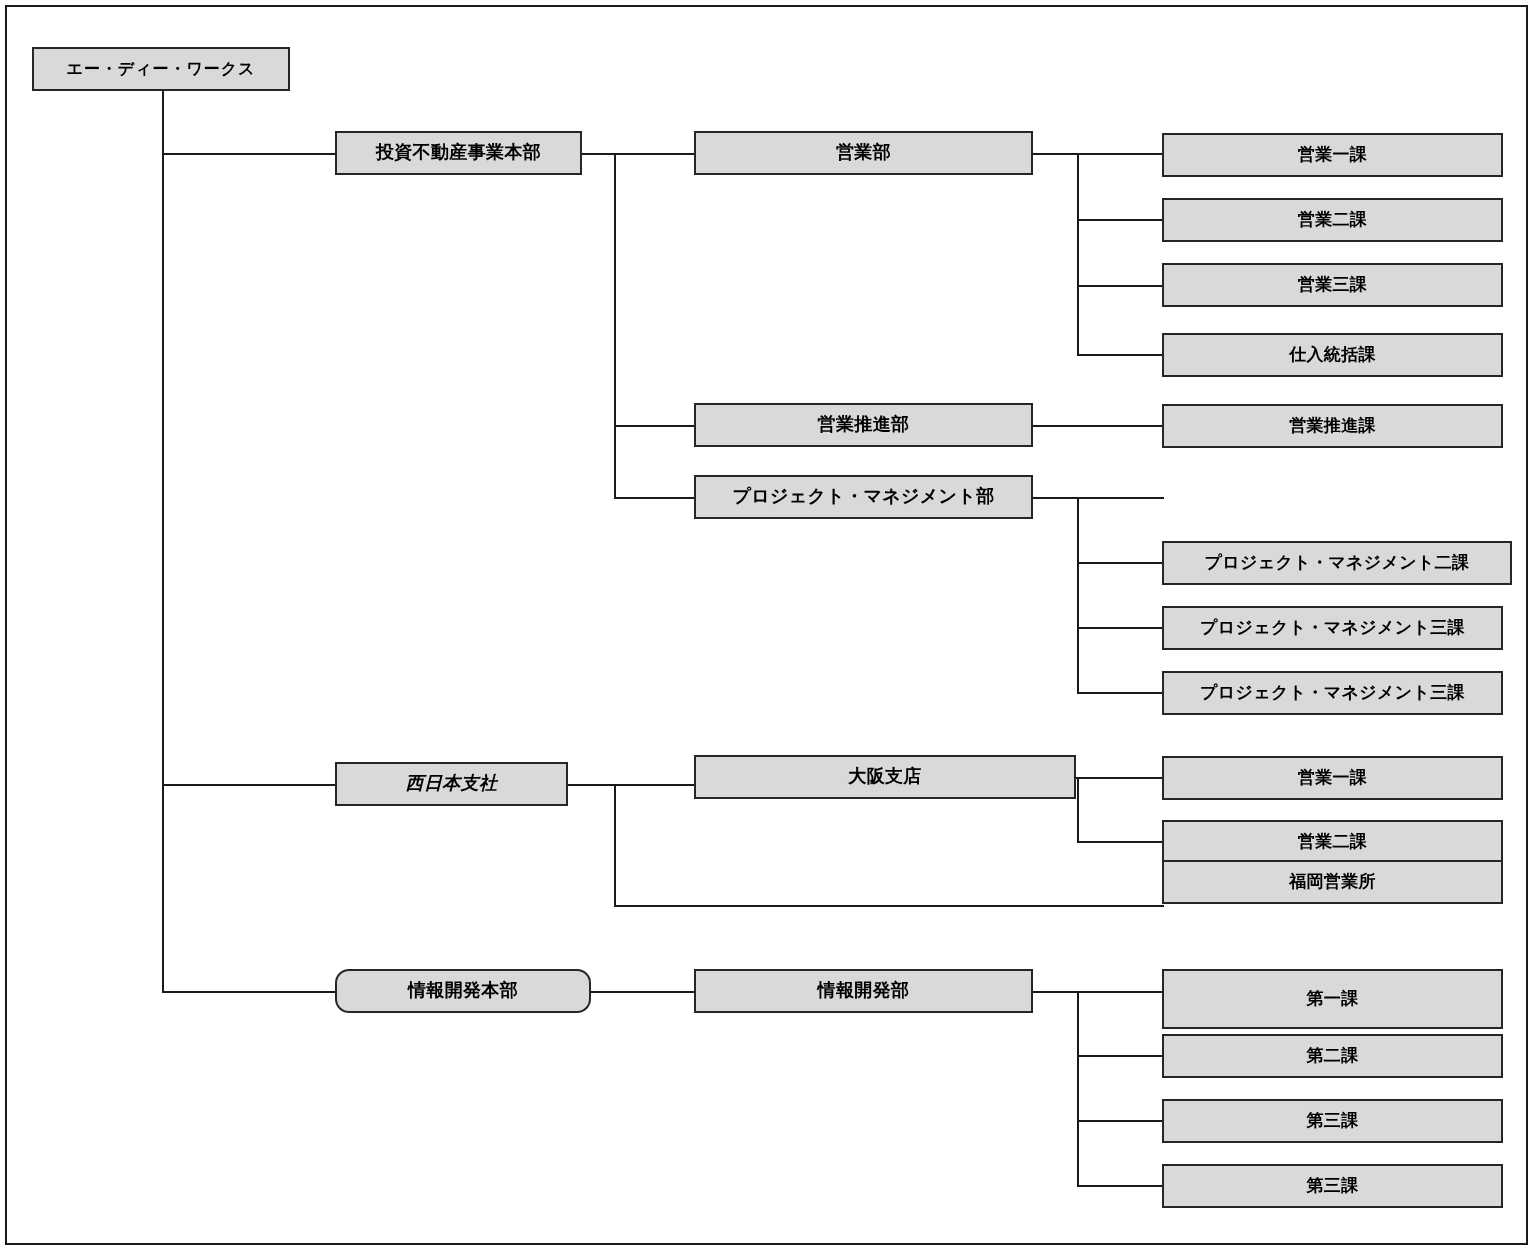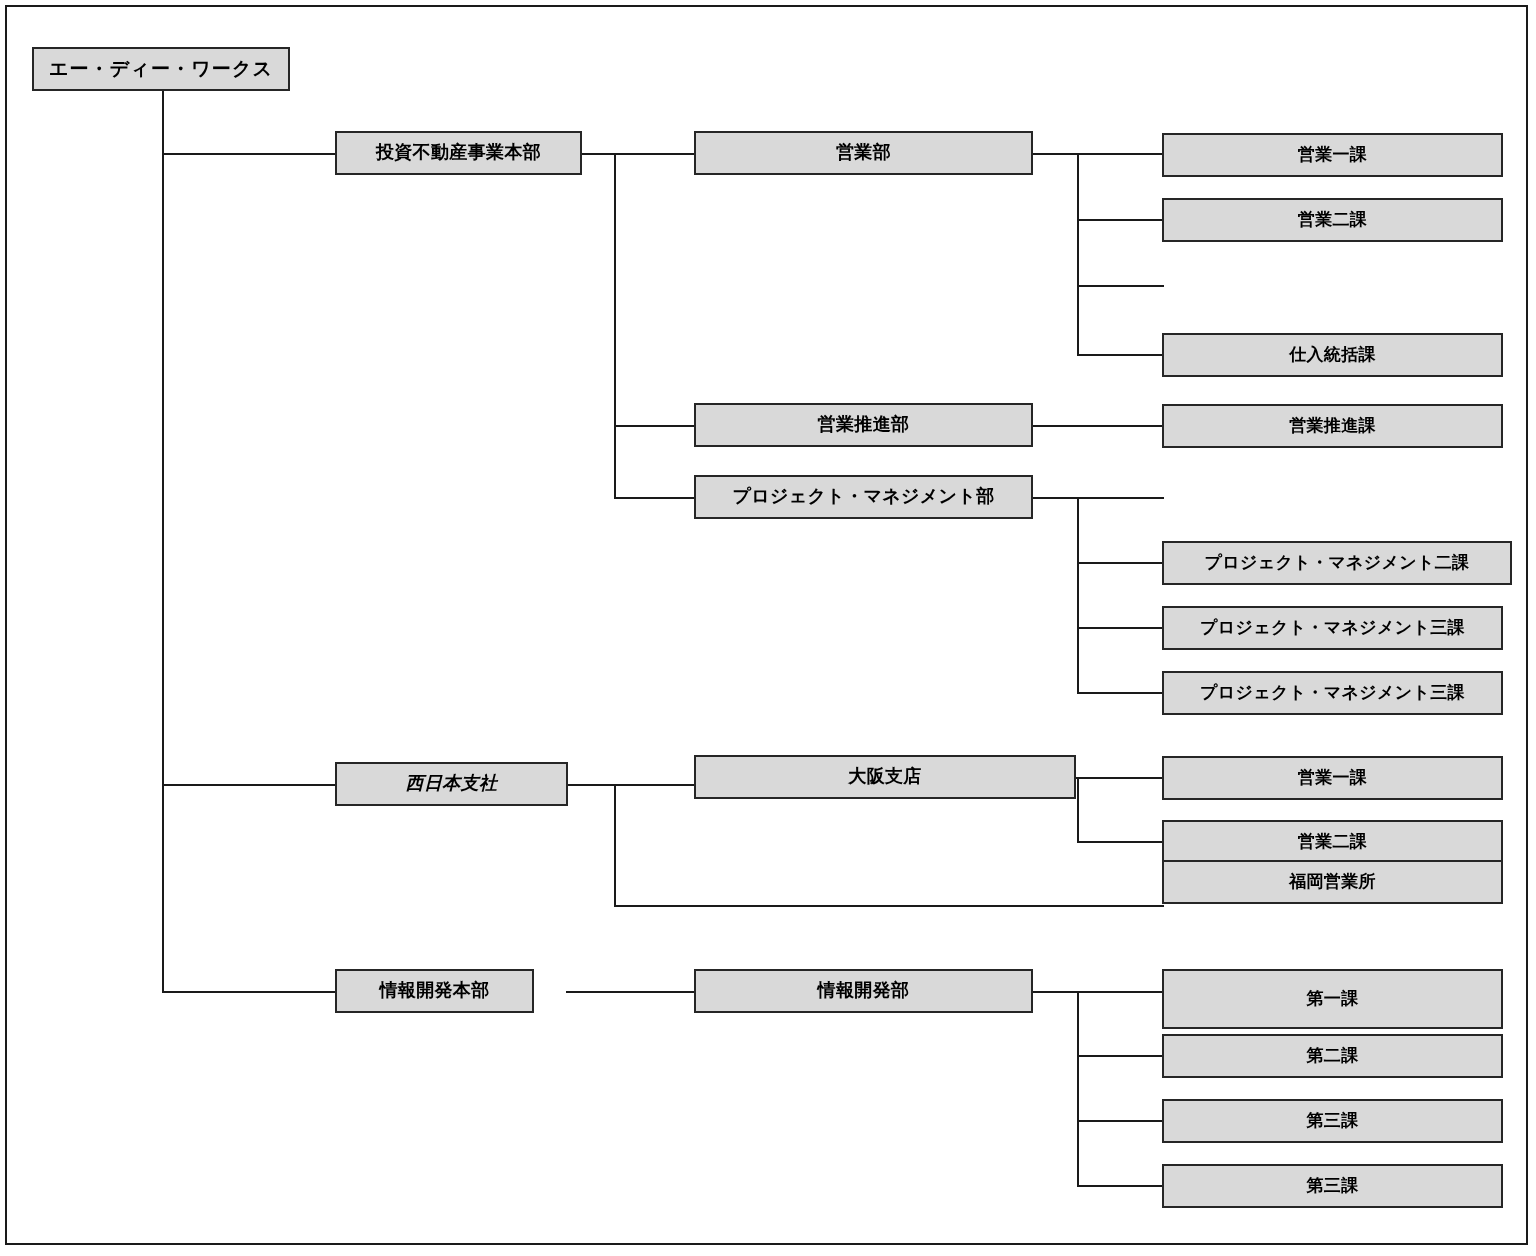--- a/index.html
+++ b/index.html
@@ -47,21 +47,21 @@
     align-items: center;
     justify-content: center;
     text-align: center;
     color: #000000;
     font-weight: bold;
     letter-spacing: 0.02em;
     line-height: 1.1;
     user-select: none;
   }
   .node.level-1 {
-    font-size: 19px;
+    font-size: 16px;
     letter-spacing: 0.06em;
   }
   .node.level-2 { font-size: 18px; }
   .node.level-3 { font-size: 18px; }
   .node.level-4 { font-size: 17px; }
   .node .node-label {
     display: block;
     padding: 0 6px;
     white-space: nowrap;
   }
@@ -133,21 +133,21 @@
   <div class="node level-1" style="left:32px; top:47px; width:258px; height:44px;">
     <span class="node-label">エー・ディー・ワークス</span>
   </div>
 
   <div class="node level-2" style="left:335px; top:131px; width:247px; height:44px;">
     <span class="node-label">投資不動産事業本部</span>
   </div>
   <div class="node level-2" style="left:335px; top:762px; width:233px; height:44px;font-style:italic;">
     <span class="node-label">西日本支社</span>
   </div>
-  <div class="node level-2" style="left:335px; top:969px; width:199px; height:44px;">
+  <div class="node level-2" style="left:335px; top:969px; width:256px; height:44px;border-radius:14px;">
     <span class="node-label">情報開発本部</span>
   </div>
 
   <div class="node level-3" style="left:694px; top:131px; width:339px; height:44px;">
     <span class="node-label">営業部</span>
   </div>
   <div class="node level-3" style="left:694px; top:403px; width:339px; height:44px;">
     <span class="node-label">営業推進部</span>
   </div>
   <div class="node level-3" style="left:694px; top:475px; width:339px; height:44px;">
@@ -159,20 +159,23 @@
   <div class="node level-3" style="left:694px; top:969px; width:339px; height:44px;">
     <span class="node-label">情報開発部</span>
   </div>
 
   <div class="node level-4" style="left:1162px; top:133px; width:341px; height:44px;">
     <span class="node-label">営業一課</span>
   </div>
   <div class="node level-4" style="left:1162px; top:198px; width:341px; height:44px;">
     <span class="node-label">営業二課</span>
   </div>
+  <div class="node level-4" style="left:1162px; top:263px; width:341px; height:44px;">
+    <span class="node-label">営業三課</span>
+  </div>
   <div class="node level-4" style="left:1162px; top:333px; width:341px; height:44px;">
     <span class="node-label">仕入統括課</span>
   </div>
 
   <div class="node level-4" style="left:1162px; top:404px; width:341px; height:44px;">
     <span class="node-label">営業推進課</span>
   </div>
 
   <div class="node level-4" style="left:1162px; top:541px; width:350px; height:44px;">
     <span class="node-label">プロジェクト・マネジメント二課</span>

